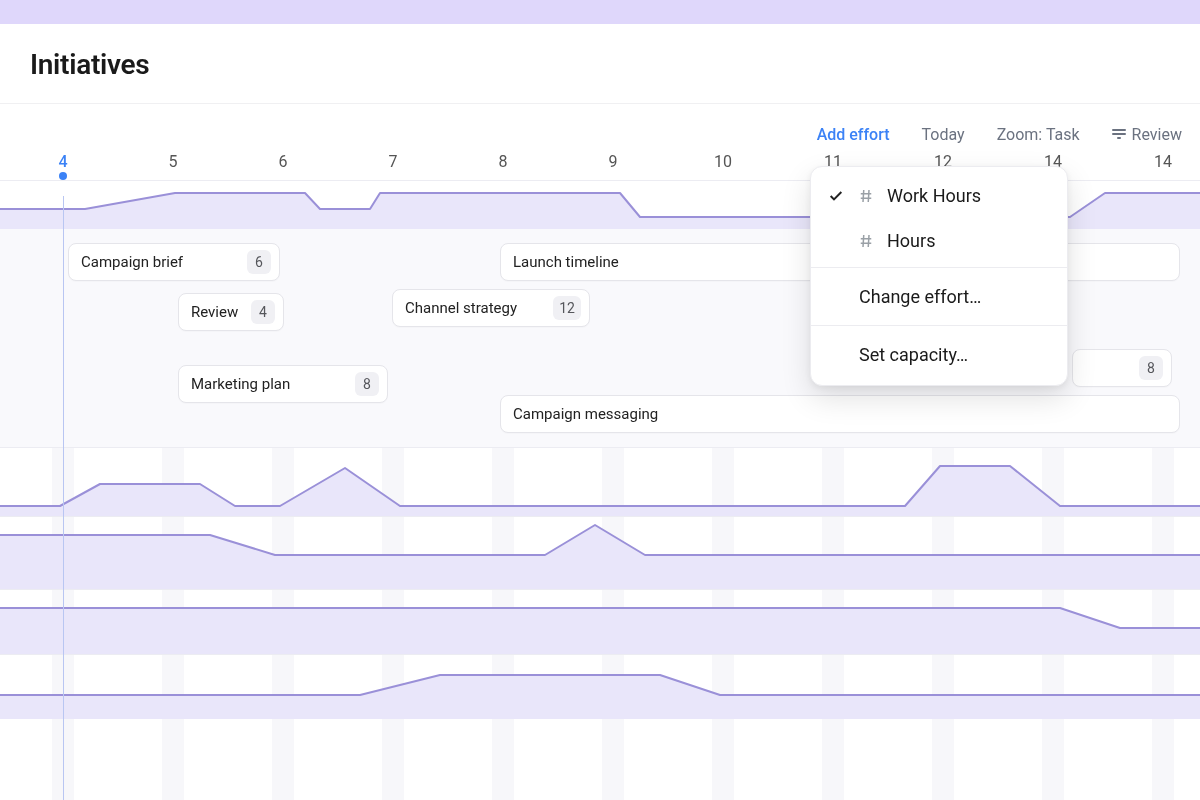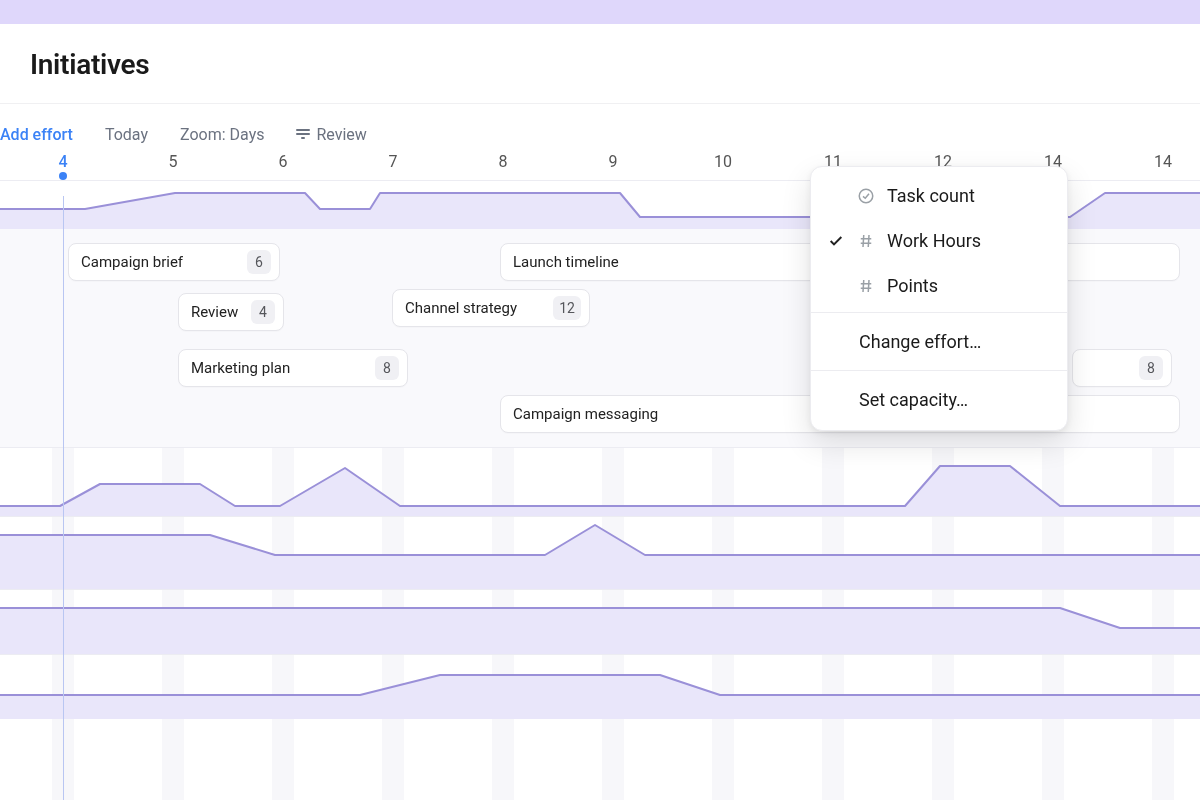--- a/index.html
+++ b/index.html
@@ -22,21 +22,21 @@
     border-bottom: 1px solid #f0f0f2;
   }
   .page-title {
     font-size: 28px;
     font-weight: 600;
     letter-spacing: -0.3px;
     margin-left: 22px;
   }
   .toolbar-row {
     display: flex;
-    justify-content: flex-start;
+    justify-content: flex-end;
     align-items: center;
     gap: 32px;
     padding: 14px 18px 0 0;
     height: 46px;
     font-size: 16px;
     color: #6b7280;
   }
   .toolbar-link { cursor: pointer; display: flex; align-items: center; gap: 6px; }
   .toolbar-link.accent { color: #3b82f6; font-weight: 500; }
   .filter-icon {
@@ -187,21 +187,21 @@
 
 <div class="top-band"></div>
 
 <div class="header">
   <h1 class="page-title">Initiatives</h1>
 </div>
 
 <div class="toolbar-row">
   <span class="toolbar-link accent">Add effort</span>
   <span class="toolbar-link">Today</span>
-  <span class="toolbar-link">Zoom: Days</span>
+  <span class="toolbar-link">Zoom: Task</span>
   <span class="toolbar-link">
     <span class="filter-icon"></span>
     <span>Review</span>
   </span>
 </div>
 
 <div class="today-line"></div>
 
 <div class="timeline-container">
 
@@ -254,21 +254,21 @@
         <span class="label">Launch timeline</span>
       </div>
       <div class="task" style="left:178px; top:64px; width:106px">
         <span class="label">Review</span>
         <span class="count">4</span>
       </div>
       <div class="task" style="left:392px; top:60px; width:198px">
         <span class="label">Channel strategy</span>
         <span class="count">12</span>
       </div>
-      <div class="task" style="left:178px; top:120px; width:230px">
+      <div class="task" style="left:178px; top:136px; width:210px">
         <span class="label">Marketing plan</span>
         <span class="count">8</span>
       </div>
       <div class="task" style="left:1072px; top:120px; width:100px">
         <span class="label"></span>
         <span class="count">8</span>
       </div>
       <div class="task" style="left:500px; top:166px; width:680px">
         <span class="label">Campaign messaging</span>
       </div>
@@ -299,49 +299,39 @@
       <svg class="spark" height="64">
         <path class="sparkfill" d="M0,40 L360,40 L440,20 L660,20 L720,40 L1200,40 L1200,64 L0,64 Z"></path>
         <path class="sparkline" d="M0,40 L360,40 L440,20 L660,20 L720,40 L1200,40"></path>
       </svg>
     </div>
 
   </div>
 </div>
 
 <div class="dropdown">
-  <div class="menu-item">
-    <span class="check-slot"></span>
-    <span class="type-icon">
-      <svg width="18" height="18" viewBox="0 0 24 24" fill="none" stroke="currentColor" stroke-width="2">
-          <circle cx="12" cy="12" r="9"></circle>
-          <path d="M8 12.5 L11 15 L16 9"></path>
-        </svg>
-    </span>
-    <span>Task count</span>
-  </div>
   <div class="menu-item">
     <span class="check-slot">
       <svg width="16" height="16" viewBox="0 0 24 24" fill="none" stroke="currentColor" stroke-width="3">
           <path d="M4 12 L9 17 L20 6"></path>
         </svg>
     </span>
     <span class="type-icon">
       <svg width="18" height="18" viewBox="0 0 24 24" fill="none" stroke="currentColor" stroke-width="2">
           <path d="M5 9 H19 M5 15 H19 M9 4 L8 20 M16 4 L15 20"></path>
         </svg>
     </span>
     <span>Work Hours</span>
   </div>
   <div class="menu-item">
     <span class="check-slot"></span>
     <span class="type-icon">
       <svg width="18" height="18" viewBox="0 0 24 24" fill="none" stroke="currentColor" stroke-width="2">
           <path d="M5 9 H19 M5 15 H19 M9 4 L8 20 M16 4 L15 20"></path>
         </svg>
     </span>
-    <span>Points</span>
+    <span>Hours</span>
   </div>
   <div class="menu-divider"></div>
   <div class="menu-action">Change effort…</div>
   <div class="menu-divider"></div>
   <div class="menu-action">Set capacity…</div>
 </div>
 
 </body></html>

